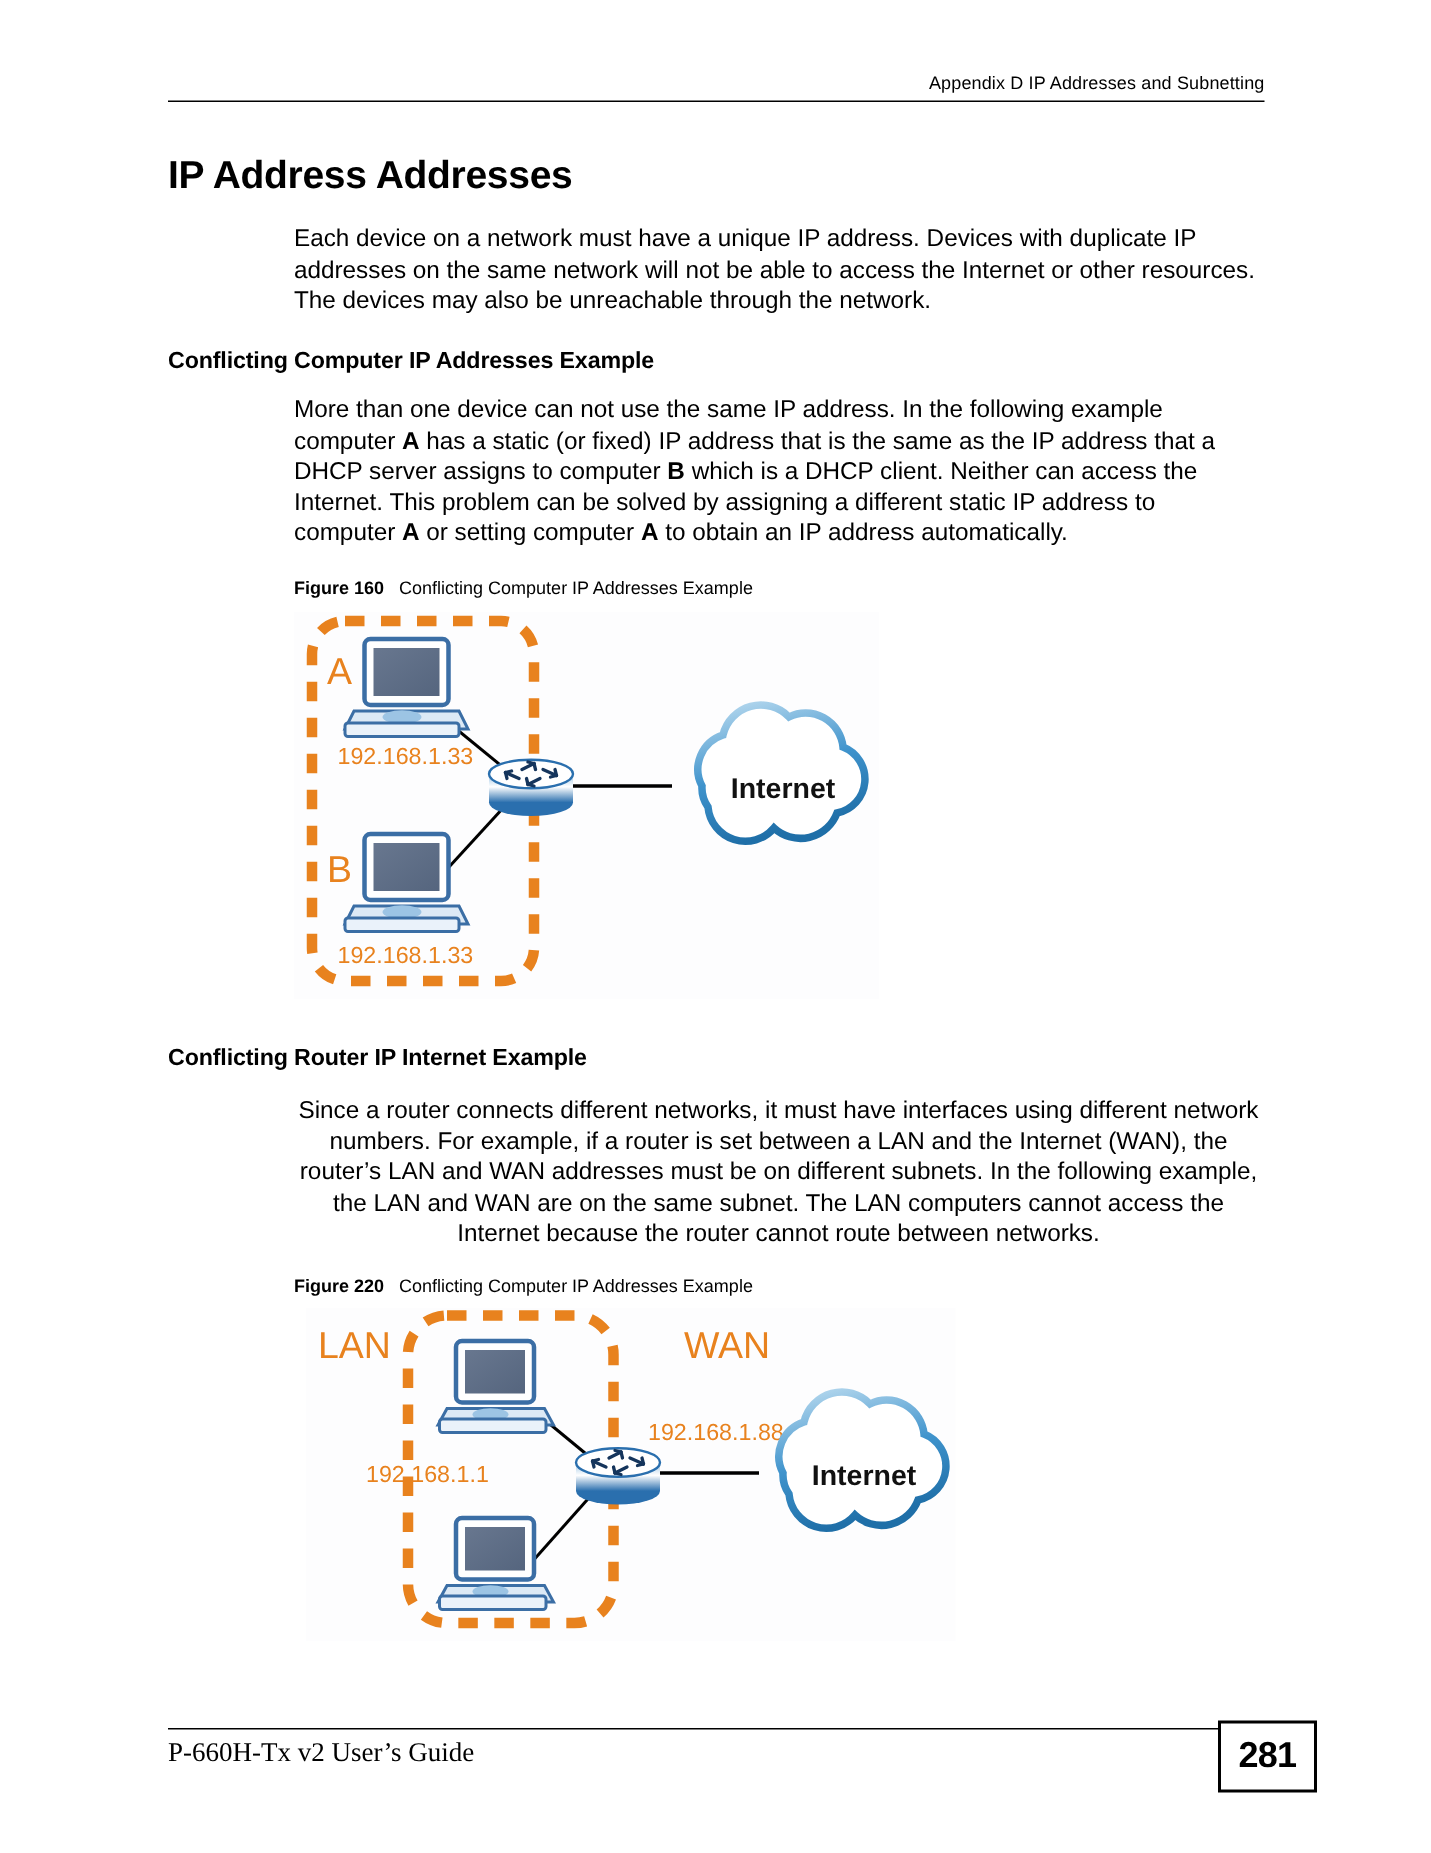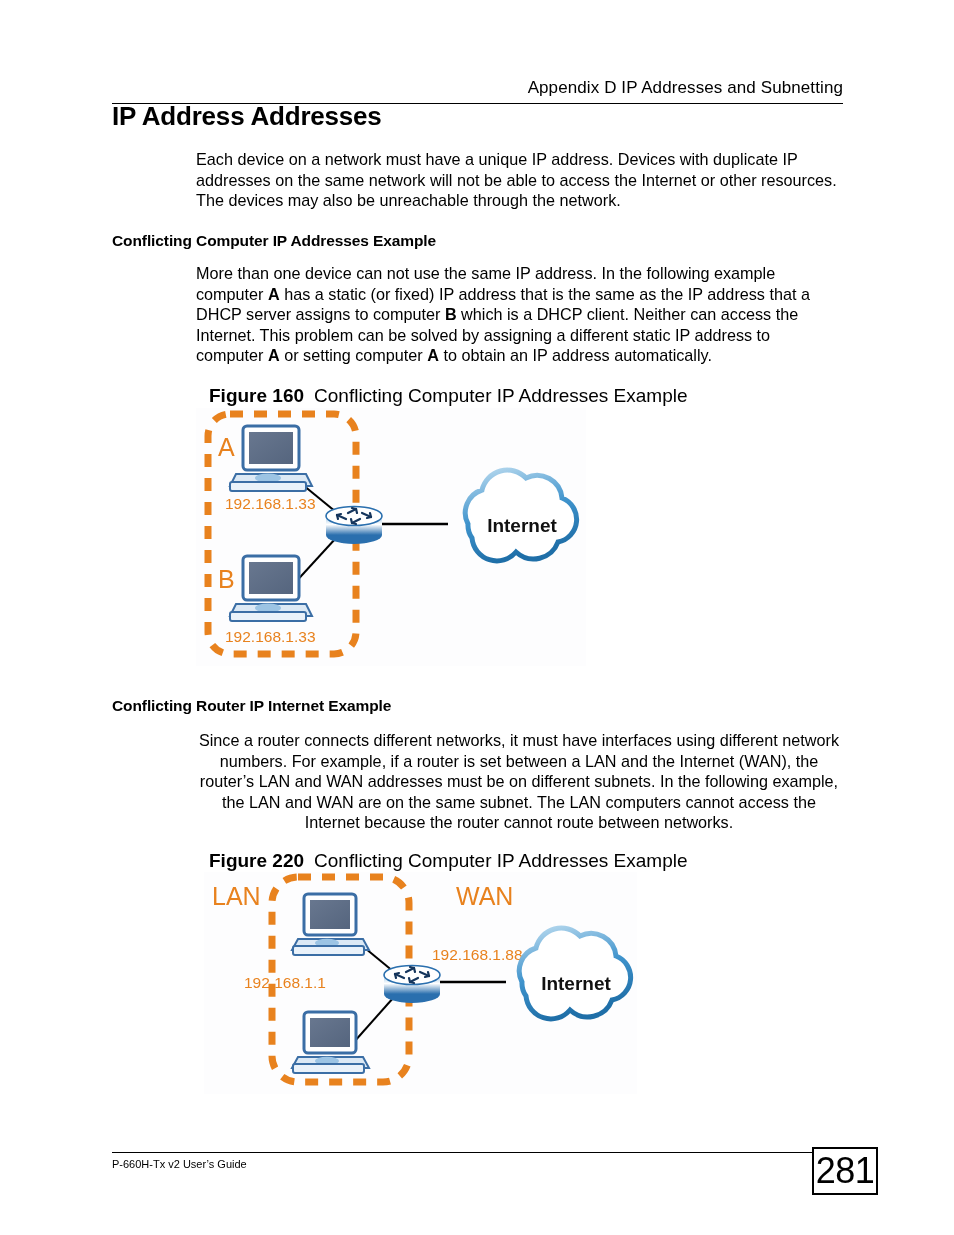--- a/index.html
+++ b/index.html
@@ -18,26 +18,25 @@
 
   
   .header {
     position: absolute;
     left: 112px;
     top: 48px;
     width: 731px;
   }
   .header-text {
     font-family: "Liberation Sans", sans-serif;
-    font-size: 17px;
+    font-size: 12px;
     text-align: right;
     color: #000;
     letter-spacing: 0.1px;
     white-space: nowrap;
-    margin-top: 30px;
   }
   .header-rule {
     margin-top: 5px;
     border-bottom: 1.6px solid #000;
     width: 100%;
   }
 
   
   .h1 {
     position: absolute;
@@ -73,23 +72,22 @@
   #para-intro  { top: 149px; }
   #para-computer { top: 263px; }
   #para-router { top: 730px; text-align: center; }
   .para b { font-weight: bold; }
 
   
   .fig-caption {
     position: absolute;
     left: 196px;
     font-family: "Liberation Sans", sans-serif;
-    font-size: 19px;
+    font-size: 12px;
     white-space: nowrap;
-    margin-left: 13px;
   }
   .fig-caption .fignum {
     font-weight: bold;
     margin-right: 10px;
   }
   #cap-160 { top: 385px; }
   #cap-161 { top: 850px; }
 
   
   .figure {
@@ -115,37 +113,37 @@
     position: absolute;
     left: 112px;
     top: 1152px;
     width: 700px;
     border-bottom: 1.6px solid #000;
   }
   .footer-text {
     position: absolute;
     left: 112px;
     top: 1158px;
-    font-family: Liberation Sans, sans-serif;
-    font-size: 11px;
+    font-family: Liberation Serif, serif;
+    font-size: 18px;
     white-space: nowrap;
   }
   .page-box {
     position: absolute;
     left: 812px;
     top: 1147px;
     width: 62px;
     height: 44px;
     border: 2.2px solid #000;
     display: flex;
     align-items: center;
     justify-content: center;
     font-family: "Liberation Sans", sans-serif;
-    font-weight: normal;
-    font-size: 36px;
+    font-weight: bold;
+    font-size: 24px;
     letter-spacing: -0.5px;
   }
 </style>
 </head>
 <body>
 
 <div class="header">
   <div class="header-text">Appendix D IP Addresses and Subnetting</div>
   <div class="header-rule"></div>
 </div>

